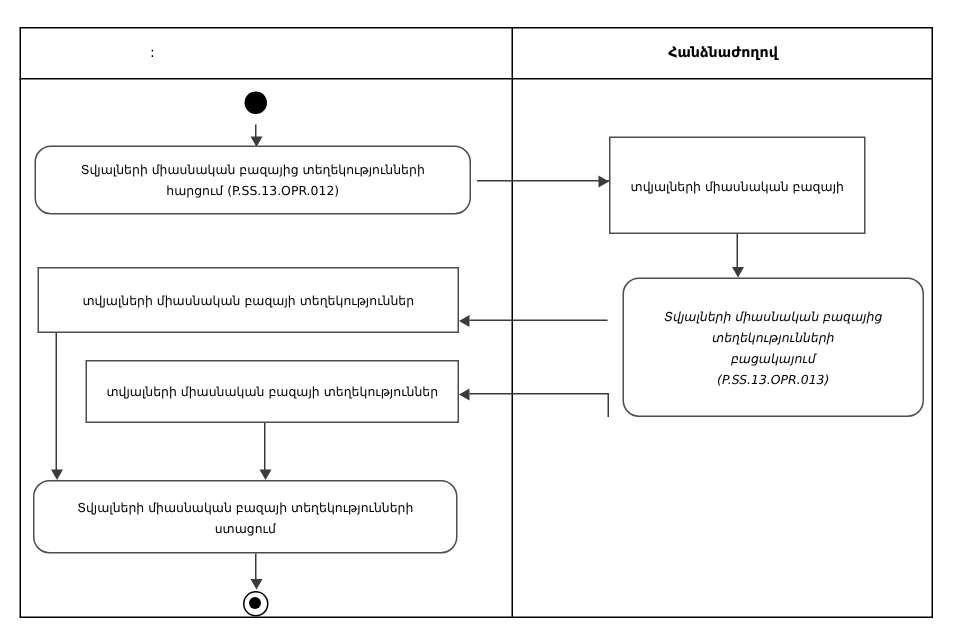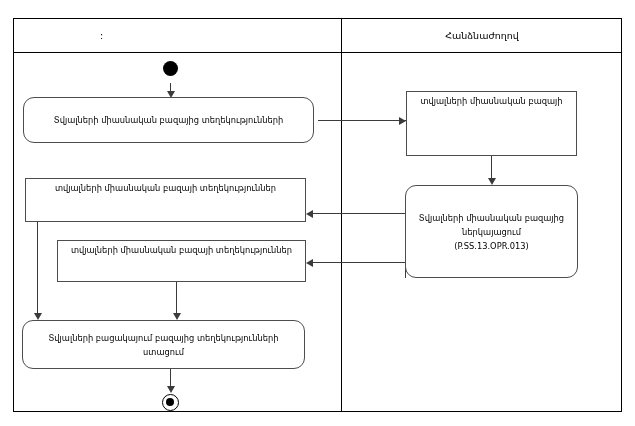--- a/index.html
+++ b/index.html
@@ -47,21 +47,21 @@
     position: absolute;
     top: 27px;
     height: 18px;
     line-height: 18px;
     font-size: 9.5px;
     color: #000000;
     text-align: center;
     white-space: nowrap;
   }
   .lane-title.left  { left: 14px;  width: 327px; }
-  .lane-title.right { left: 342px; width: 280px; }
+  .lane-title.right { left: 342px; width: 280px; font-weight: bold; }
   .lane-title .colon {
     position: absolute;
     left: 86px;
     top: 0;
   }
 
   
   .action {
     position: absolute;
     box-sizing: border-box;
@@ -76,20 +76,21 @@
     line-height: 14px;
     color: #000000;
     padding: 2px 8px;
   }
   .object-node {
     position: absolute;
     box-sizing: border-box;
     border: 1px solid #4d4d4d;
     background: #ffffff;
     display: flex;
+    align-items: center;
     justify-content: center;
     text-align: center;
     font-size: 8.3px;
     line-height: 14px;
     color: #000000;
     padding: 2px 6px;
   }
   .node-text { display: block; }
 
   
@@ -191,50 +192,52 @@
   <div class="arrow arrow-down" style="left:172.5px; top:313px;"></div>
 
   <div class="edge-v" style="left:170px; top:369px; height:20px;"></div>
   <div class="arrow arrow-down" style="left:166.5px; top:386px;"></div>
 
   <div class="initial-node" style="left:163px; top:61px;"></div>
 
   <div class="action" style="left:23px; top:97px; width:291px; height:46px;">
     <span>
       <span class="node-text">Տվյալների միասնական բազայից տեղեկությունների</span>
+      <span class="node-text">հարցում (P.SS.13.OPR.012)</span>
     </span>
   </div>
 
   <div class="object-node" style="left:406px; top:91px; width:171px; height:65px;">
     <span>
       <span class="node-text">տվյալների միասնական բազայի</span>
     </span>
   </div>
 
-  <div class="action" style="left:405px; top:185px; width:173px; height:93px;">
+  <div class="action" style="left:415px; top:185px; width:201px; height:93px;font-style:italic;">
     <span>
       <span class="node-text">Տվյալների միասնական բազայից</span>
-      <span class="node-text">ներկայացում</span>
+      <span class="node-text">տեղեկությունների</span>
+      <span class="node-text">բացակայում</span>
       <span class="node-text">(P.SS.13.OPR.013)</span>
     </span>
   </div>
 
   <div class="object-node" style="left:25px; top:178px; width:281px; height:44px;">
     <span>
       <span class="node-text">տվյալների միասնական բազայի տեղեկություններ</span>
     </span>
   </div>
 
   <div class="object-node" style="left:57px; top:240px; width:249px; height:42px;">
     <span>
       <span class="node-text">տվյալների միասնական բազայի տեղեկություններ</span>
     </span>
   </div>
 
   <div class="action" style="left:22px; top:320px; width:283px; height:49px;">
     <span>
-      <span class="node-text">Տվյալների բացակայում բազայից տեղեկությունների ստացում</span>
+      <span class="node-text">Տվյալների միասնական բազայի տեղեկությունների ստացում</span>
     </span>
   </div>
 
   <div class="final-node" style="left:162px; top:394px;"></div>
 
 </div>
 
 </body></html>

